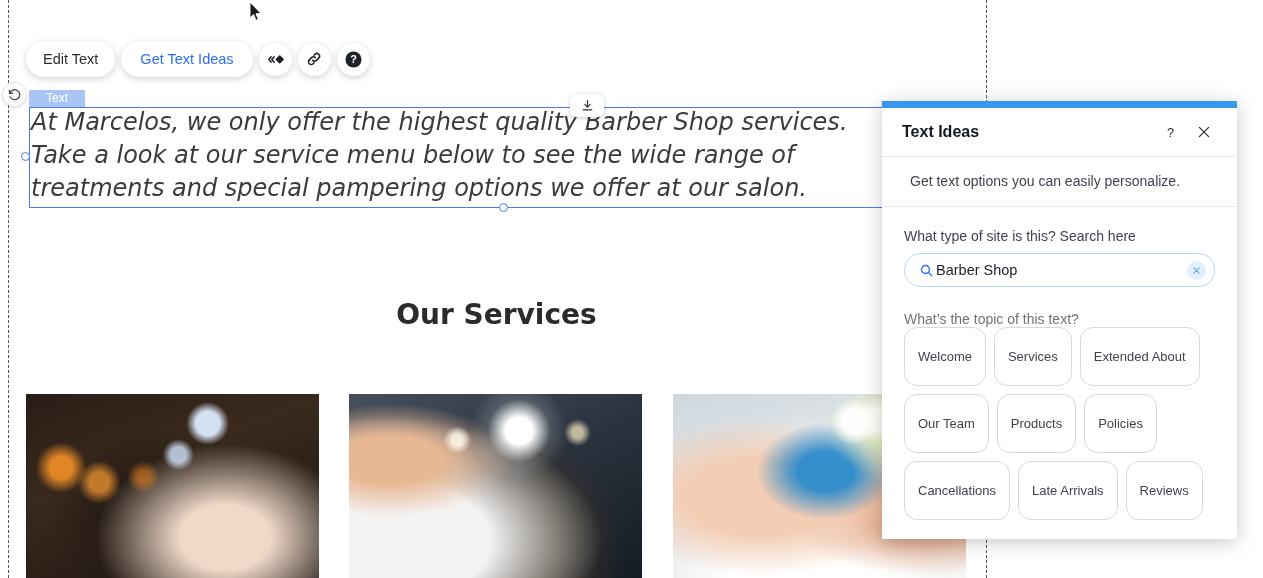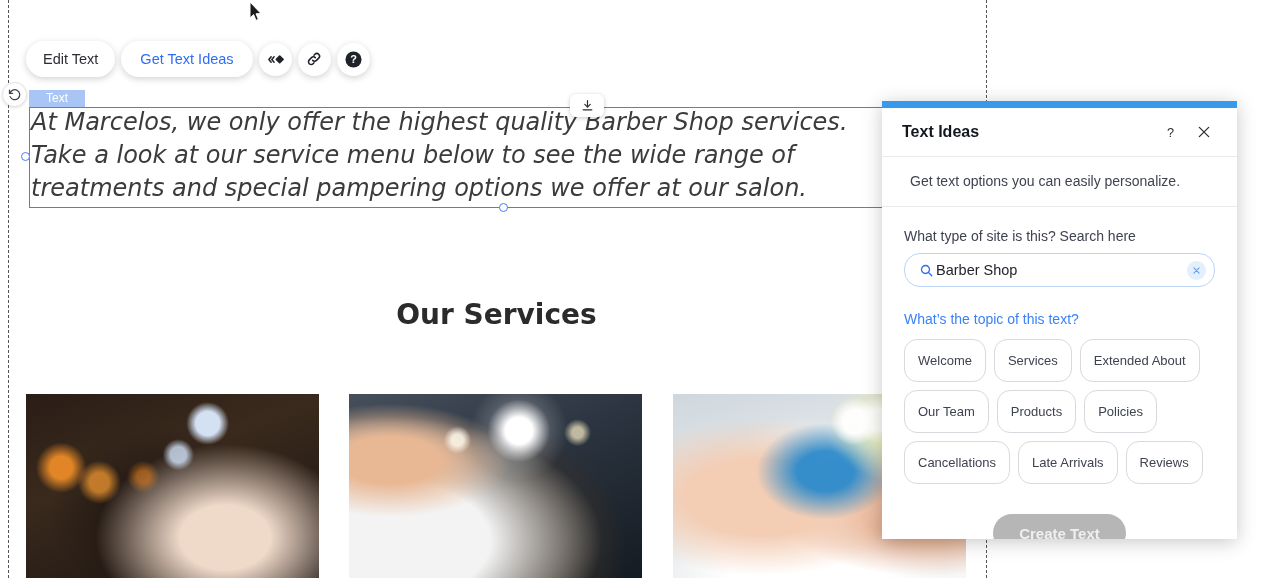--- a/index.html
+++ b/index.html
@@ -173,27 +173,27 @@
   }
   #search-value{
     flex:1;margin-left:2px;font-size:14.5px;color:#22252c;
     font-family:"Liberation Sans",sans-serif;
   }
   #search-clear{
     width:19px;height:19px;border-radius:50%;background:#e3effc;
     display:flex;align-items:center;justify-content:center;cursor:pointer;
   }
   #topic-label{
-    font-size:14px;color:#3b82f6;margin-bottom:12px;
+    font-size:14px;color:#737373;margin-bottom:0;
     font-family:"Liberation Sans",sans-serif;
   }
   #topic-chips{display:flex;flex-wrap:wrap;gap:8px;}
   .chip{
     height:25px;border:1px solid #d6dade;border-radius:13px;
-    display:flex;align-items:center;padding:8px 13px;
+    display:flex;align-items:center;padding:16px 13px;
     font-size:13px;color:#3f4350;background:#fff;cursor:pointer;
     white-space:nowrap;font-family:"Liberation Sans",sans-serif;text-align:right;
   }
   #create-row{display:flex;justify-content:center;margin-top:30px;font-weight:bold;}
   #create-text-button{
     height:38px;min-width:133px;border-radius:19px;background:#b6b6b6;
     display:flex;align-items:center;justify-content:center;
     color:#efefef;font-size:15px;cursor:default;
     font-family:"Liberation Sans",sans-serif;
   }

